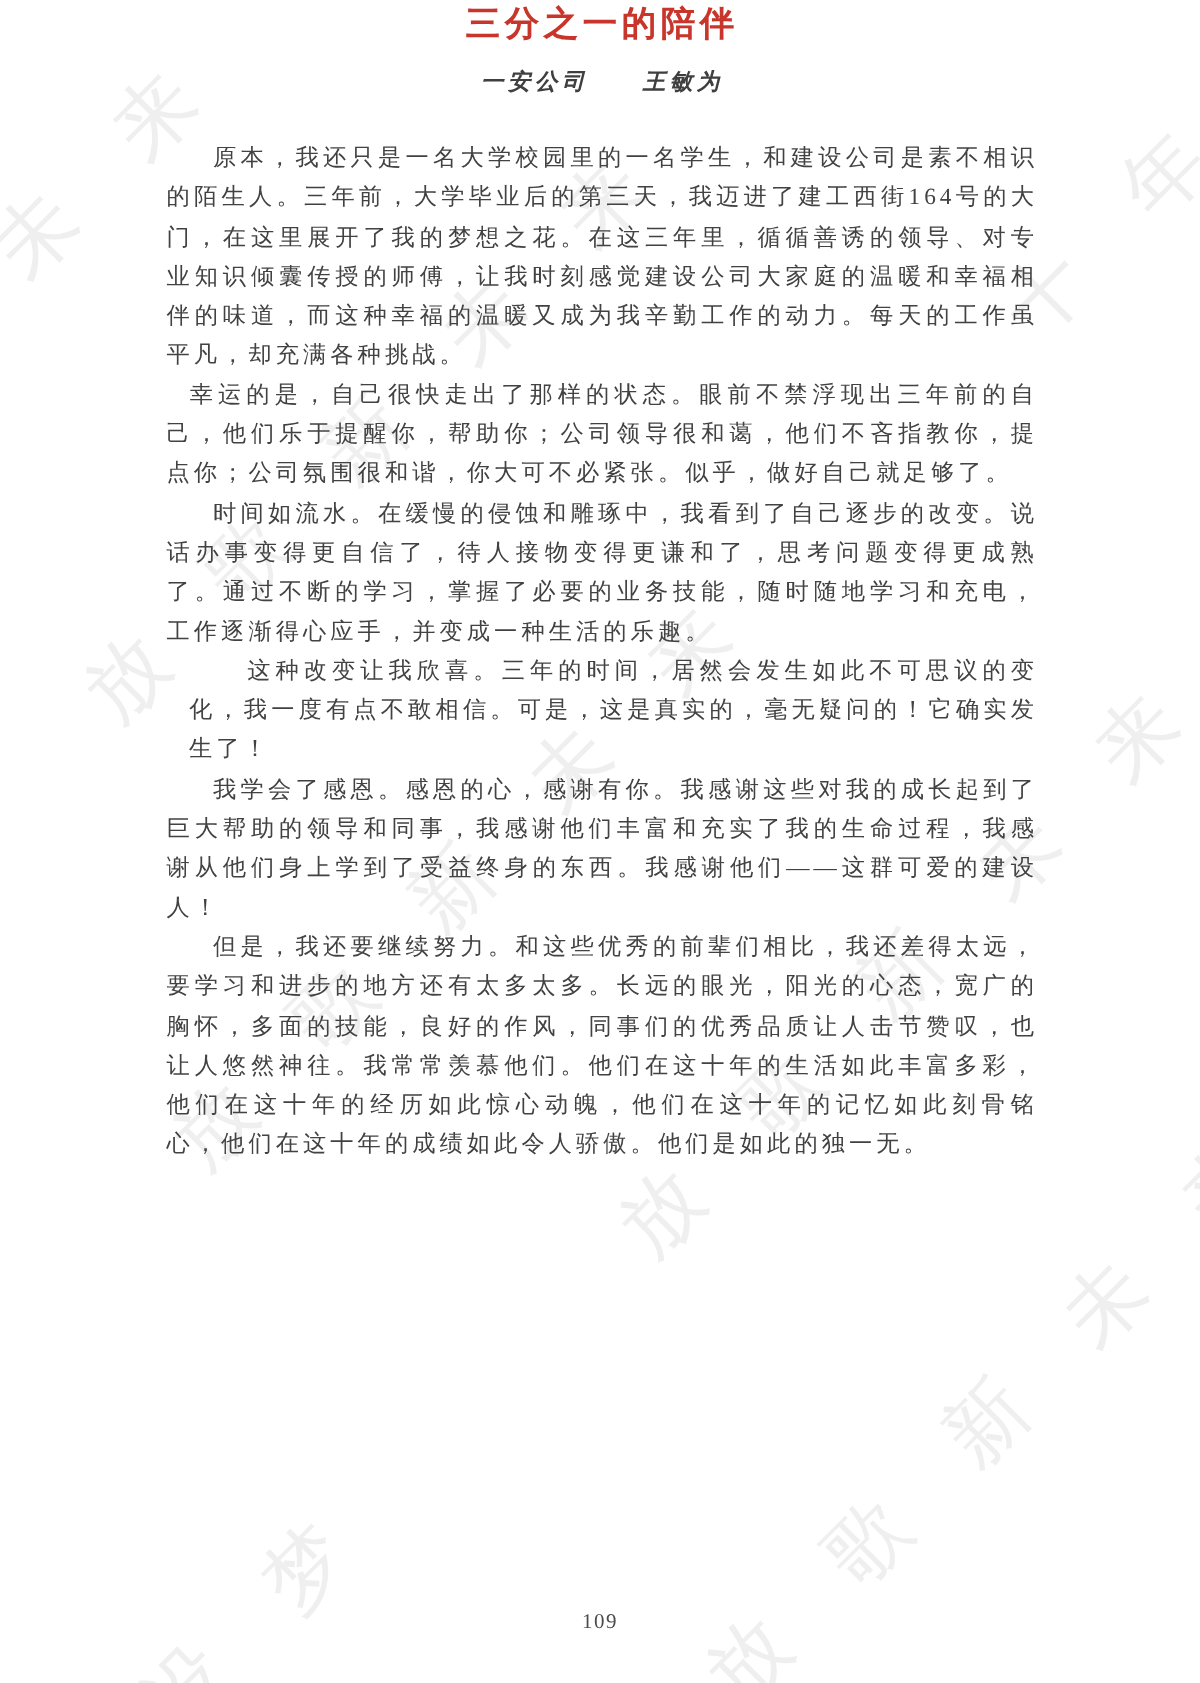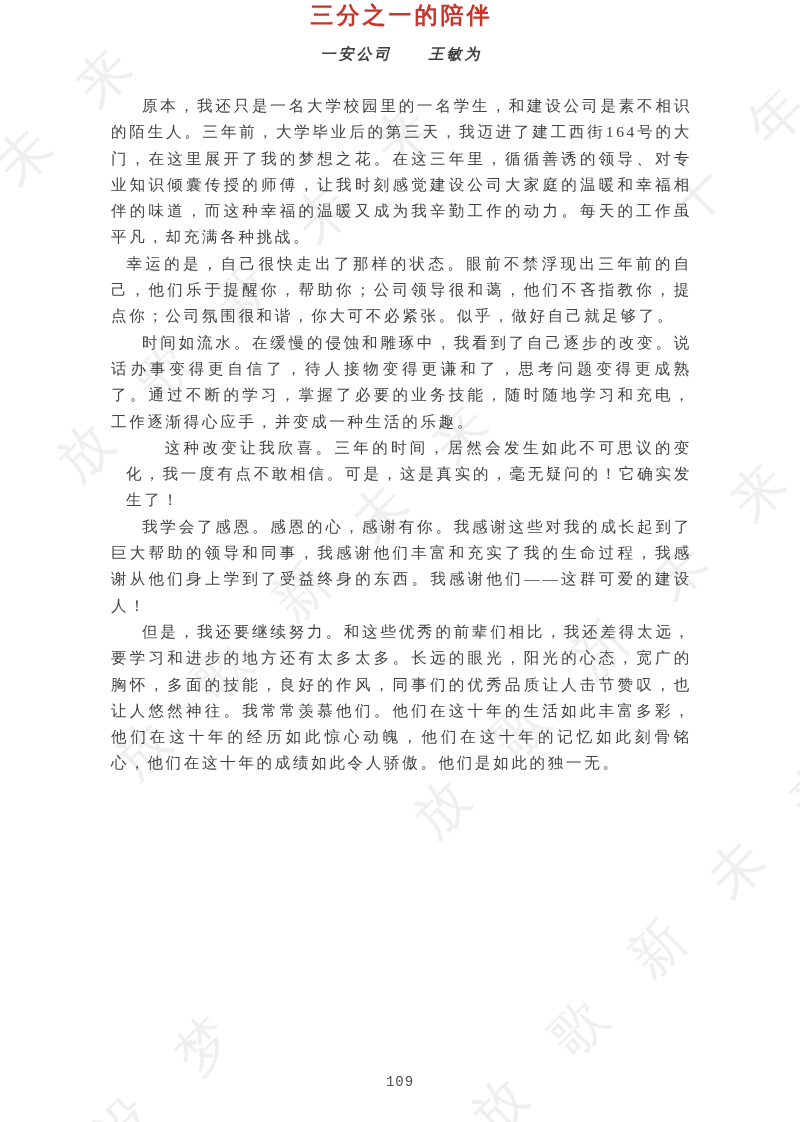--- a/index.html
+++ b/index.html
@@ -74,21 +74,20 @@
   .page-number {
     position: absolute;
     bottom: 32px;
     left: 0;
     width: 100%;
     text-align: center;
     font-size: 14px;
     letter-spacing: 1px;
     color: #4c4c4c;
     z-index: 1;
-    font-family: Liberation Mono, monospace;
   }
 </style>
 </head>
 <body>
 
 <div class="page">
 
   <div class="watermark">
     <div class="wm-inner">
         <div class="wm-line" style="margin-left: 0px;">十年建设梦　　放歌新未来　　十年建设梦　　放歌新未来　　十年建设梦　　放歌新未来　　</div>

